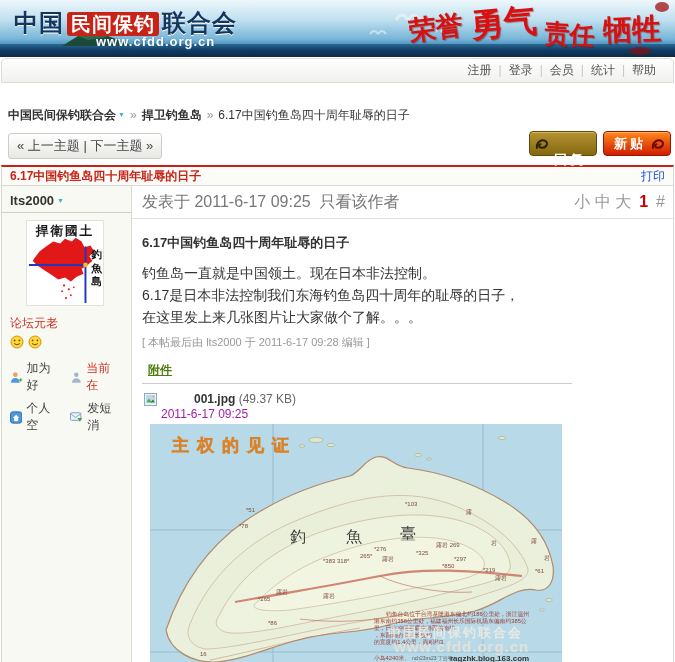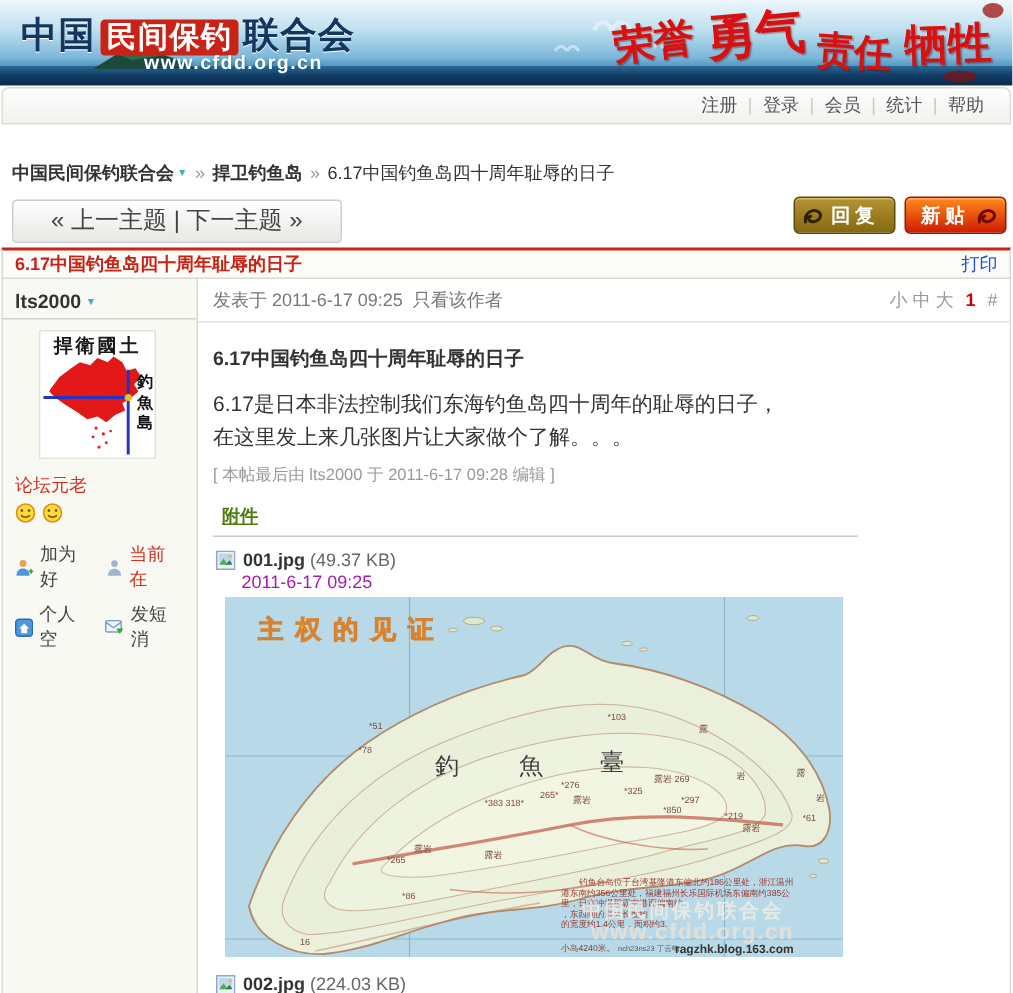--- a/index.html
+++ b/index.html
@@ -40,26 +40,26 @@
   .topnav .sep { color:#c8c8c2; }
 
   
   .crumbs { padding:8px 8px 5px 8px; font-size:12px; color:#333; }
   .crumbs b { color:#333; cursor:pointer; }
   .crumbs .dd { font-size:7px; color:#45aec9; vertical-align:2px; margin-left:2px; }
   .crumbs .sep { color:#999; padding:0 5px; }
 
   
   .toolbar { position:relative; height:34px; }
-  .btn-prevnext { position:absolute; left:8px; top:4px; font-size:16px; color:#444;
-    border:1px solid #ccc; border-radius:3px; padding:3px 25px;
+  .btn-prevnext { position:absolute; left:8px; top:4px; font-size:13px; color:#444;
+    border:1px solid #ccc; border-radius:3px; padding:3px 8px;
     background:linear-gradient(180deg,#ffffff,#e7e7e3); cursor:pointer; }
   .btn-reply { position:absolute; right:78px; top:2px; height:25px; line-height:23px;
     color:#fff; font-size:13px; font-weight:bold; letter-spacing:3px;
-    padding:0 10px 0 24px; border:1px solid #5c4a0c; border-radius:4px;
+    padding:16px 10px 0 24px; border:1px solid #5c4a0c; border-radius:4px;
     background:linear-gradient(180deg,#b59334,#85680f);
     box-shadow:inset 0 1px 0 #d8bc62; cursor:pointer; }
   .btn-reply svg { position:absolute; left:5px; top:5px; }
   .btn-new { position:absolute; right:4px; top:2px; height:25px; line-height:23px;
     color:#fff; font-size:13px; font-weight:bold; letter-spacing:3px;
     padding:0 24px 0 10px; border:1px solid #9c1400; border-radius:4px;
     background:linear-gradient(180deg,#ff8a1c,#cf1c00);
     box-shadow:inset 0 1px 0 #ffb060; cursor:pointer; }
   .btn-new svg { position:absolute; right:4px; top:5px; }
 
@@ -82,33 +82,33 @@
   .rank { margin:9px 0 0 8px; font-size:12px; color:#d03020; }
   .medals { margin:3px 0 0 8px; }
   .ulinks { margin:7px 0 0 8px; font-size:12px; color:#444; }
   .ulinks .row { margin-top:6px; display:flex; align-items:center; }
   .ulinks .item { display:flex; align-items:center; margin-right:10px; cursor:pointer; }
   .ulinks svg { margin-right:4px; }
   .ulinks .online { color:#d03020; }
 
   .content { flex:1; background:#fff; }
   .phead { display:flex; justify-content:space-between; padding:6px 8px 5px 10px;
-    border-bottom:1px solid #e3e3de; font-size:12px; color:#777; }
+    border-bottom:1px solid #e3e3de; font-size:16px; color:#777; }
   .phead .right { color:#999; }
   .phead .floor { color:#cc0000; font-weight:bold; margin-left:8px; }
   .phead .hash { color:#999; font-weight:normal; }
   .ptitle { margin:15px 0 0 10px; font-size:13px; font-weight:bold; color:#333; }
   .pbody { margin:10px 0 0 10px; font-size:14px; color:#333; line-height:22px; }
   .editnote { margin:7px 0 0 10px; font-size:11px; color:#999; }
   .attachbox { margin:12px 0 0 10px; width:430px; }
   .attachbox .albl { font-size:12px; font-weight:bold; color:#4d7c0f; padding:0 0 4px 6px;
     border-bottom:1px solid #ccc;text-decoration:underline; }
   .attrow { margin:8px 0 0 2px; font-size:12px; color:#666; display:flex; align-items:flex-start; }
   .attrow svg { margin:1px 5px 0 0; }
-  .attname { font-weight:bold; color:#333; cursor:pointer; }
+  .attname { font-weight:bold; color:#333; cursor:pointer;margin-left:32px; }
   .attdate { margin:1px 0 0 19px; font-size:12px; color:#a21caf; }
   .mapwrap { margin:3px 0 0 8px; line-height:0; }
 </style>
 </head>
 <body>
 
 <div class="banner">
   <div class="ocean"></div>
   <svg class="islet" width="80" height="20" viewBox="0 0 80 20">
     <path d="M4 18 L20 8 C26 4 34 2 42 5 L58 11 L74 18 Z" fill="#1c4a38"></path>
@@ -233,20 +233,21 @@
   </div>
 
   <div class="content">
     <div class="phead">
       <span><span>发表于 2011-6-17 09:25</span>&nbsp;&nbsp;<span>只看该作者</span></span>
       <span class="right"><span>小 中 大</span><span class="floor">1</span><span class="floor hash">#</span></span>
     </div>
 
     <div class="ptitle">6.17中国钓鱼岛四十周年耻辱的日子</div>
     <div class="pbody">
+      <div>钓鱼岛一直就是中国领土。现在日本非法控制。</div>
       <div>6.17是日本非法控制我们东海钓鱼岛四十周年的耻辱的日子，</div>
       <div>在这里发上来几张图片让大家做个了解。。。</div>
     </div>
     <div class="editnote">[ 本帖最后由 lts2000 于 2011-6-17 09:28 编辑 ]</div>
 
     <div class="attachbox">
       <div class="albl">附件</div>
 
       <div class="attrow">
         <svg width="13" height="13" viewBox="0 0 13 13">

